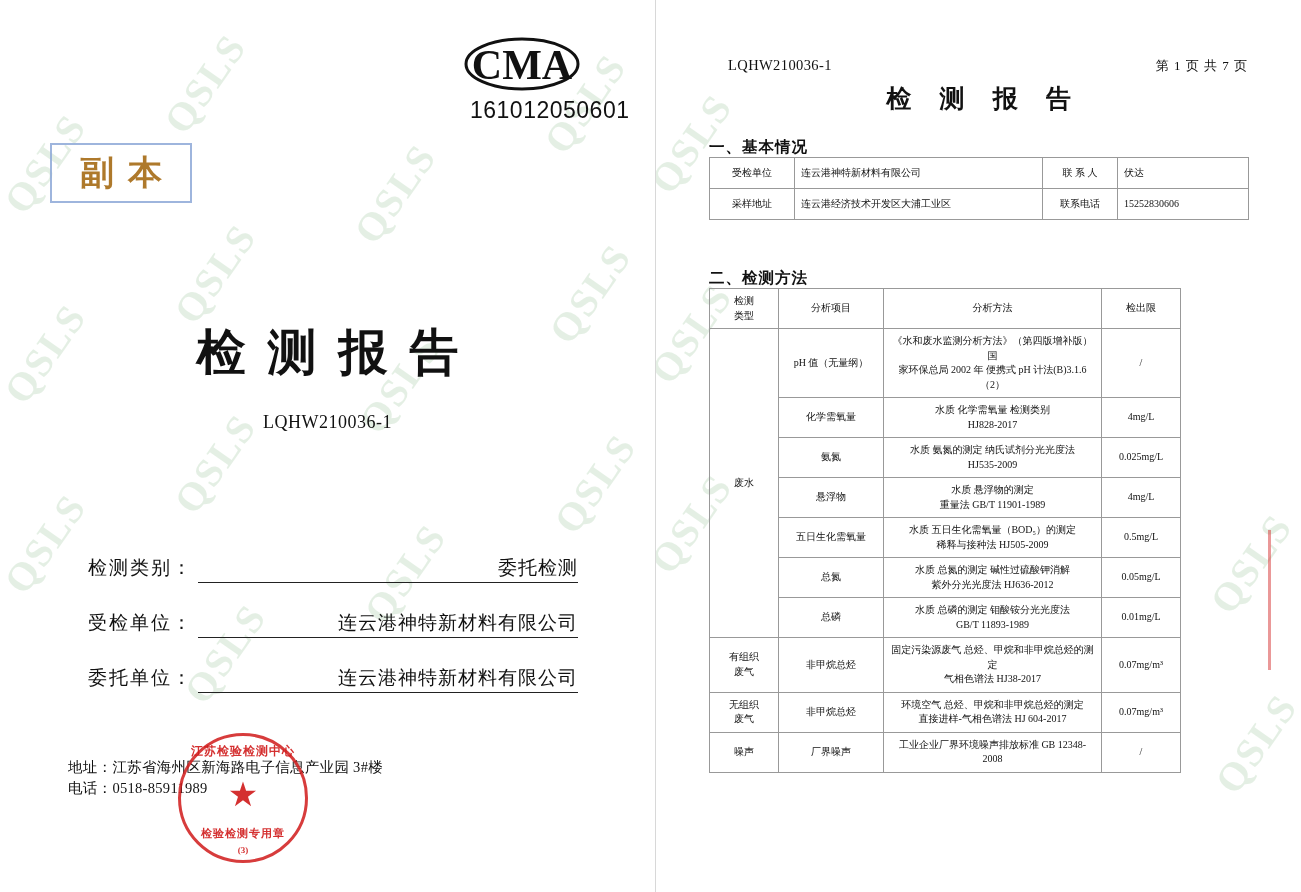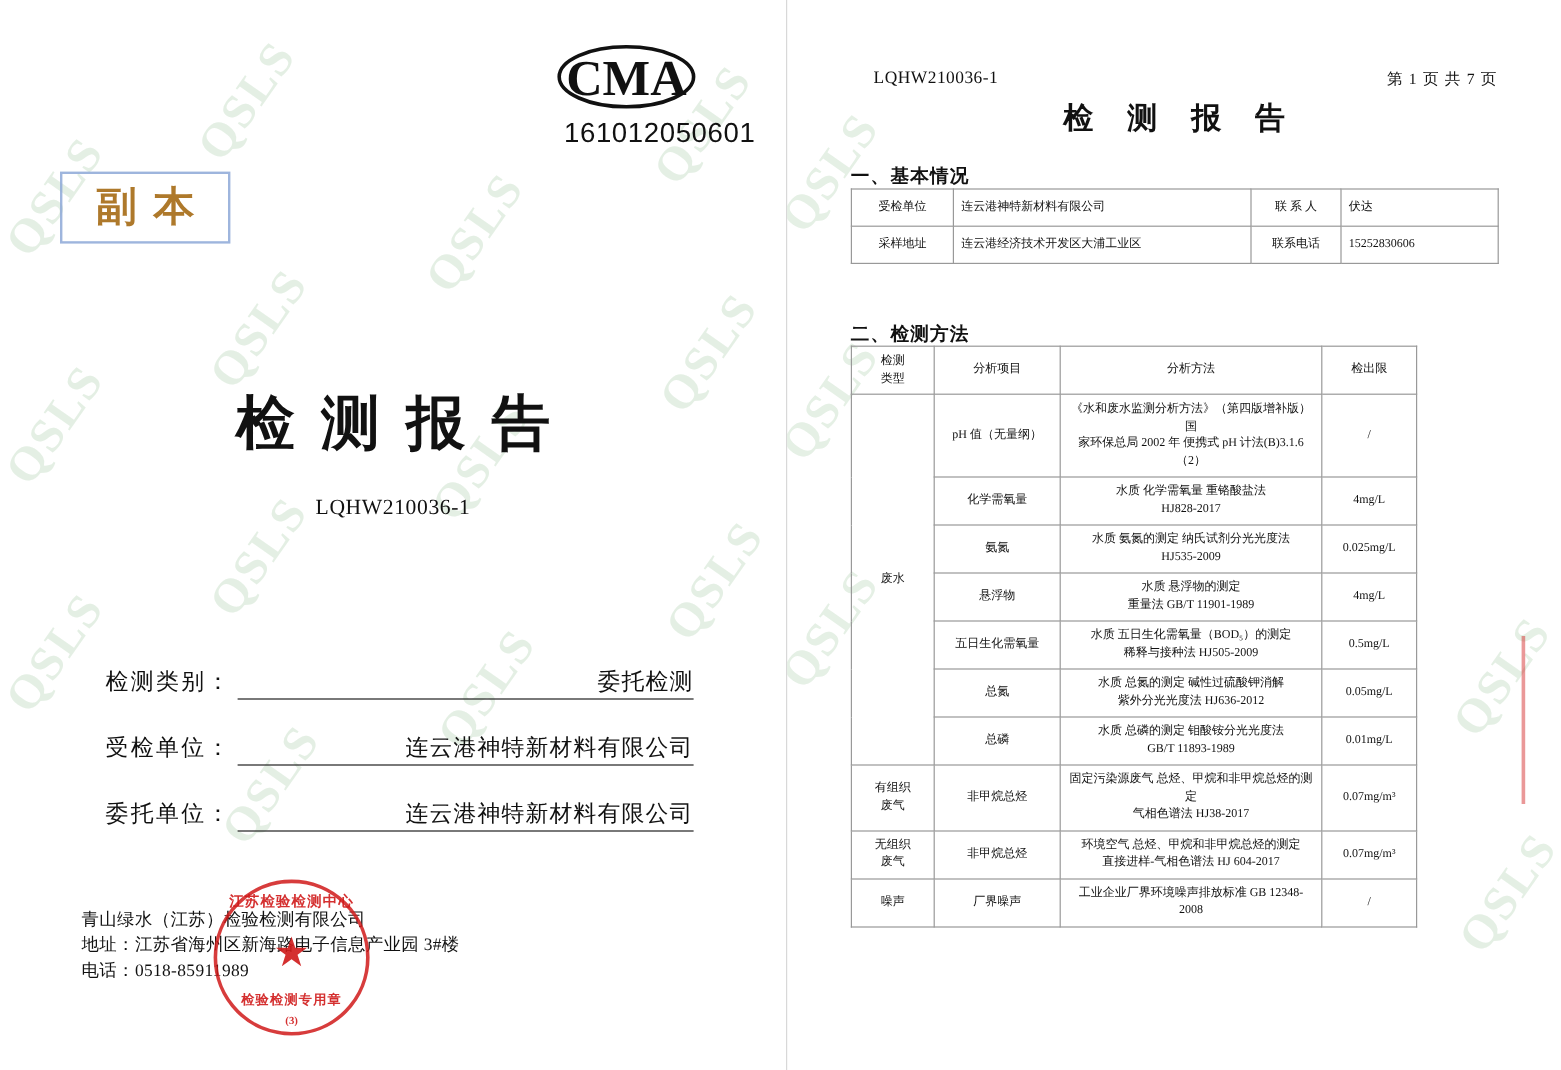--- a/index.html
+++ b/index.html
@@ -297,21 +297,20 @@
       <span class="field-value">连云港神特新材料有限公司</span>
     </div>
     <div class="field-row" style="top:665px;">
       <span class="field-label">委托单位：</span>
       <span class="field-value">连云港神特新材料有限公司</span>
     </div>
 
     <div class="seal2">青山绿水检验检测</div>
 
     <div class="footer">
-      <div>青山绿水（江苏）检验检测有限公司</div>
       <div>地址：江苏省海州区新海路电子信息产业园 3#楼</div>
       <div>电话：0518-85911989</div>
     </div>
 
     <div class="seal">
       <div class="seal-round"></div>
       <div class="seal-top-text">江苏检验检测中心</div>
       <div class="seal-star">★</div>
       <div class="seal-bottom-text">检验检测专用章</div>
       <div class="seal-num">(3)</div>
@@ -368,21 +367,21 @@
         <td class="m-c2">pH 值（无量纲）</td>
         <td class="m-c3 two-line">
           <div>《水和废水监测分析方法》（第四版增补版）国</div>
           <div>家环保总局 2002 年 便携式 pH 计法(B)3.1.6（2）</div>
         </td>
         <td class="m-c4">/</td>
       </tr>
       <tr>
         <td class="m-c2">化学需氧量</td>
         <td class="m-c3 two-line">
-          <div>水质 化学需氧量 重铬酸盐法</div>
+          <div>水质 化学需氧量 检测类别</div>
           <div>HJ828-2017</div>
         </td>
         <td class="m-c4">4mg/L</td>
       </tr>
       <tr>
         <td class="m-c2">氨氮</td>
         <td class="m-c3 two-line">
           <div>水质 氨氮的测定 纳氏试剂分光光度法</div>
           <div>HJ535-2009</div>
         </td>

